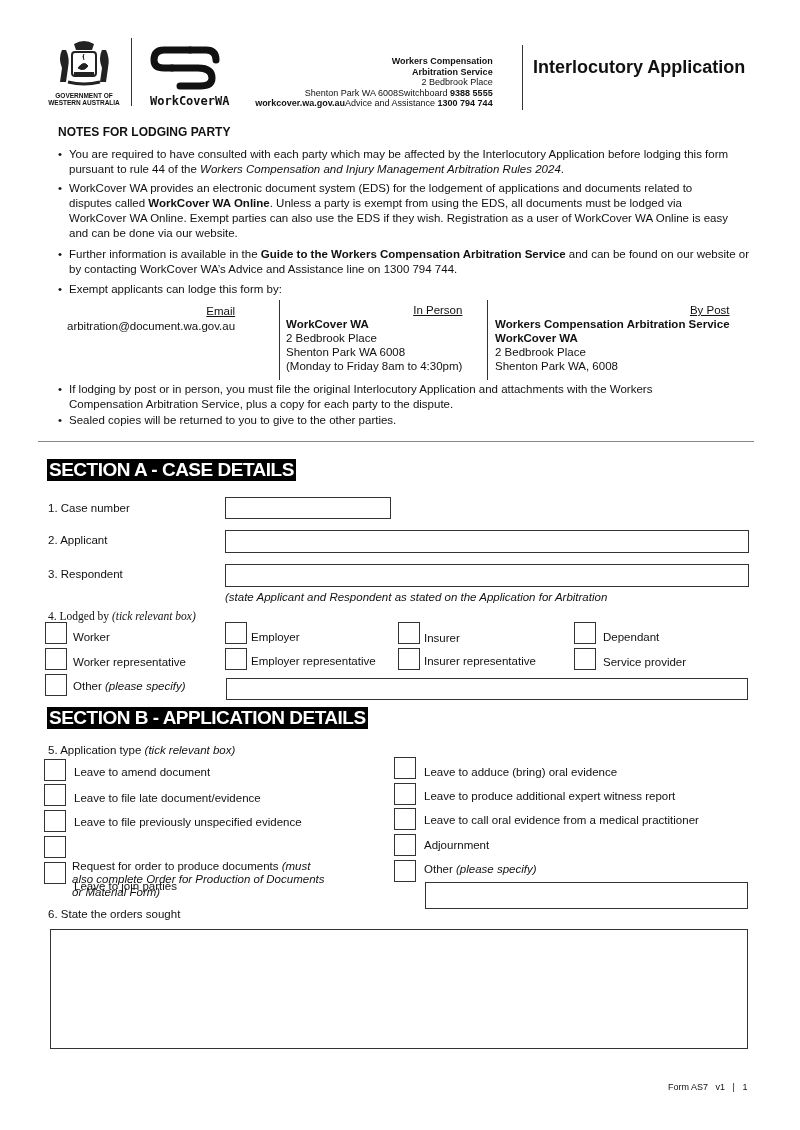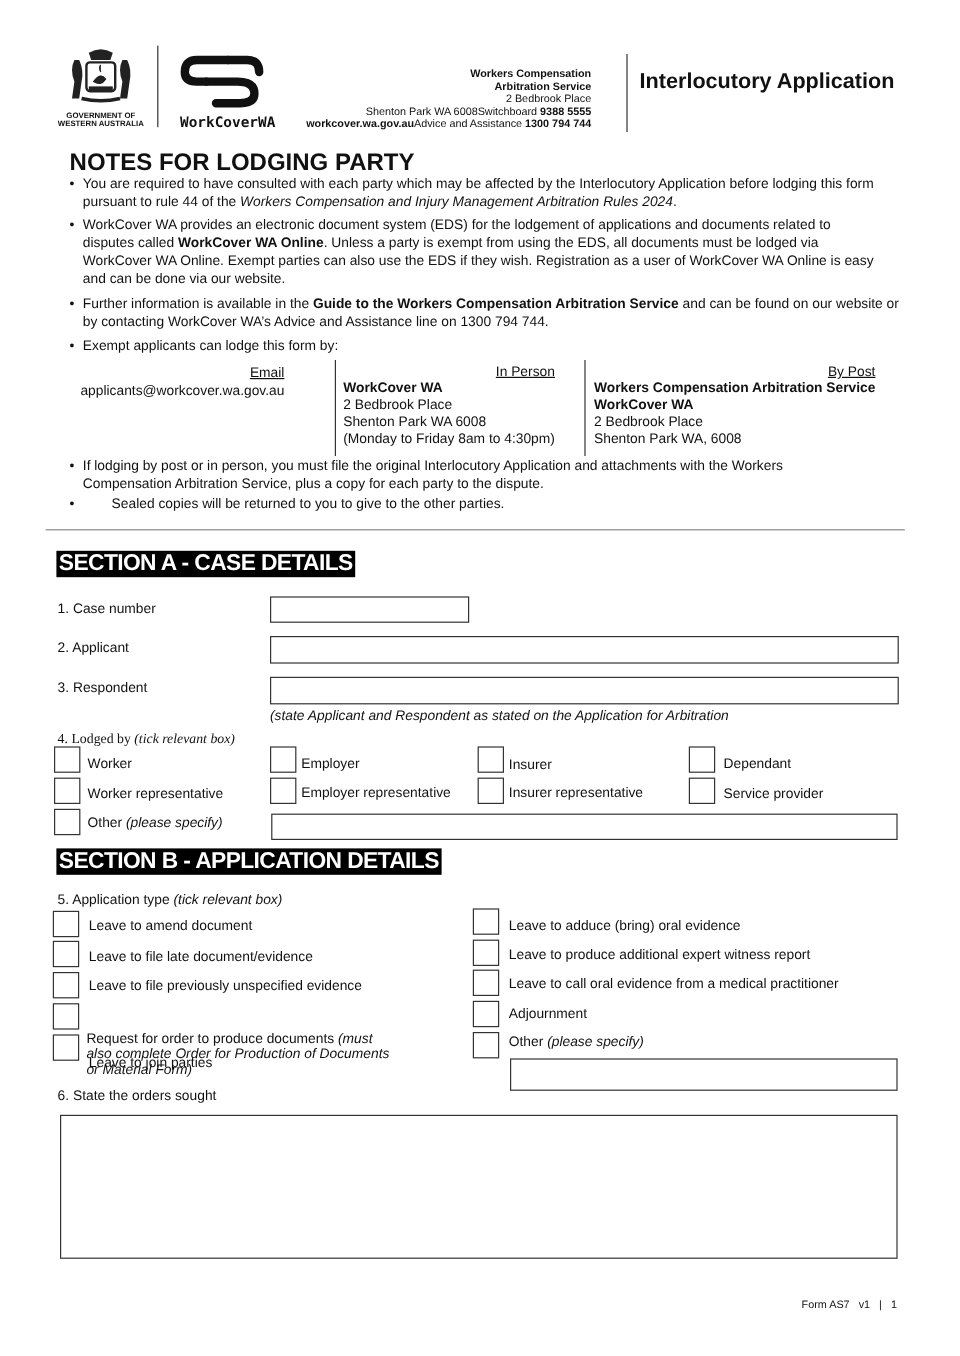--- a/index.html
+++ b/index.html
@@ -49,37 +49,37 @@
   <div class="bold">Workers Compensation</div>
   <div class="bold">Arbitration Service</div>
   <div>2 Bedbrook Place</div>
   <div><span style="display:inline-block;width:112px;">Shenton Park WA 6008</span><span>Switchboard</span> <span class="bold">9388 5555</span></div>
   <div><span class="bold" style="display:inline-block;width:112px;">workcover.wa.gov.au</span><span>Advice and Assistance</span> <span class="bold">1300 794 744</span></div>
 </div>
 
 <div class="vline" style="left:522px;top:45px;height:65px;"></div>
 <div class="abs bold" style="left:533px;top:57px;font-size:18px;">Interlocutory Application</div>
 
-<div class="abs bold" style="left:58px;top:125px;font-size:20px;">NOTES FOR LODGING PARTY</div>
+<div class="abs bold" style="left:58px;top:125px;font-size:12px;">NOTES FOR LODGING PARTY</div>
 
 <div class="bullet" style="top:147px;">•</div>
 <div class="btext" style="top:147px;"><span>You are required to have consulted with each party which may be affected by the Interlocutory Application before lodging this form pursuant to rule 44 of the </span><span class="ital">Workers Compensation and Injury Management Arbitration Rules 2024</span><span>.</span></div>
 
 <div class="bullet" style="top:181px;">•</div>
 <div class="btext" style="top:181px;width:660px;"><span>WorkCover WA provides an electronic document system (EDS) for the lodgement of applications and documents related to disputes called </span><span class="bold">WorkCover WA Online</span><span>. Unless a party is exempt from using the EDS, all documents must be lodged via WorkCover WA Online. Exempt parties can also use the EDS if they wish. Registration as a user of WorkCover WA Online is easy and can be done via our website.</span></div>
 
 <div class="bullet" style="top:247px;">•</div>
 <div class="btext" style="top:247px;"><span>Further information is available in the </span><span class="bold">Guide to the Workers Compensation Arbitration Service</span><span> and can be found on our website or by contacting WorkCover WA’s Advice and Assistance line on 1300 794 744.</span></div>
 
 <div class="bullet" style="top:282px;">•</div>
 <div class="btext" style="top:282px;">Exempt applicants can lodge this form by:</div>
 
 <div class="abs t11" style="left:67px;top:304px;">
   <div class="u">Email</div>
-  <div>applicants@workcover.wa.gov.au</div>
+  <div>arbitration@document.wa.gov.au</div>
 </div>
 <div class="vline" style="left:279px;top:300px;height:80px;"></div>
 <div class="abs t11" style="left:286px;top:303px;line-height:14px;">
   <div class="u">In Person</div>
   <div class="bold">WorkCover WA</div>
   <div>2 Bedbrook Place</div>
   <div>Shenton Park WA 6008</div>
   <div>(Monday to Friday 8am to 4:30pm)</div>
 </div>
 <div class="vline" style="left:487px;top:300px;height:80px;"></div>
@@ -87,21 +87,21 @@
   <div class="u">By Post</div>
   <div class="bold">Workers Compensation Arbitration Service</div>
   <div class="bold">WorkCover WA</div>
   <div>2 Bedbrook Place</div>
   <div>Shenton Park WA, 6008</div>
 </div>
 
 <div class="bullet" style="top:382px;">•</div>
 <div class="btext" style="top:382px;width:640px;">If lodging by post or in person, you must file the original Interlocutory Application and attachments with the Workers Compensation Arbitration Service, plus a copy for each party to the dispute.</div>
 <div class="bullet" style="top:413px;">•</div>
-<div class="btext" style="top:413px;margin-left:24px;">Sealed copies will be returned to you to give to the other parties.</div>
+<div class="btext" style="top:413px;">Sealed copies will be returned to you to give to the other parties.</div>
 
 <div class="hline" style="left:38px;top:441px;width:716px;"></div>
 
 <div class="sec" style="left:47px;top:459px;">SECTION A - CASE DETAILS</div>
 
 <div class="lbl" style="left:48px;top:501px;">1. Case number</div>
 <div class="box" style="left:225px;top:497px;width:166px;height:22px;"><span></span></div>
 
 <div class="lbl" style="left:48px;top:533px;">2. Applicant</div>
 <div class="box" style="left:225px;top:530px;width:524px;height:23px;"><span></span></div>

